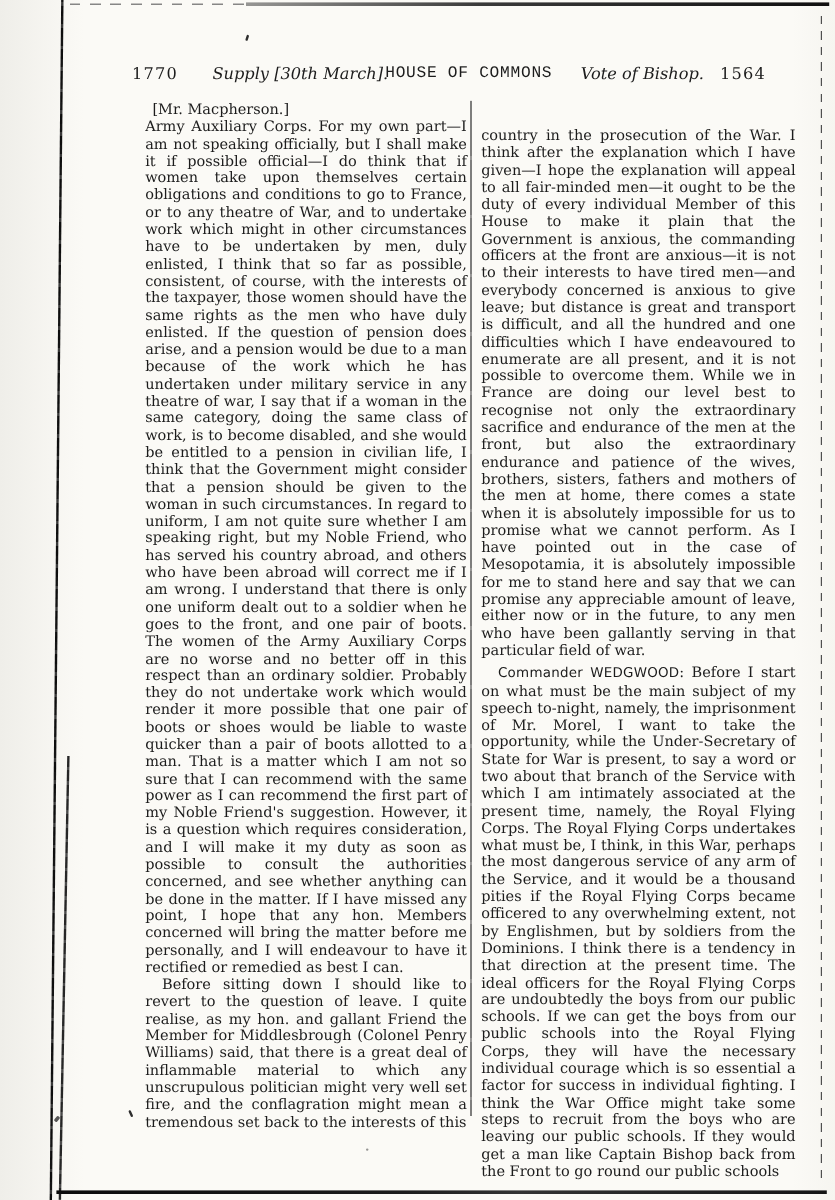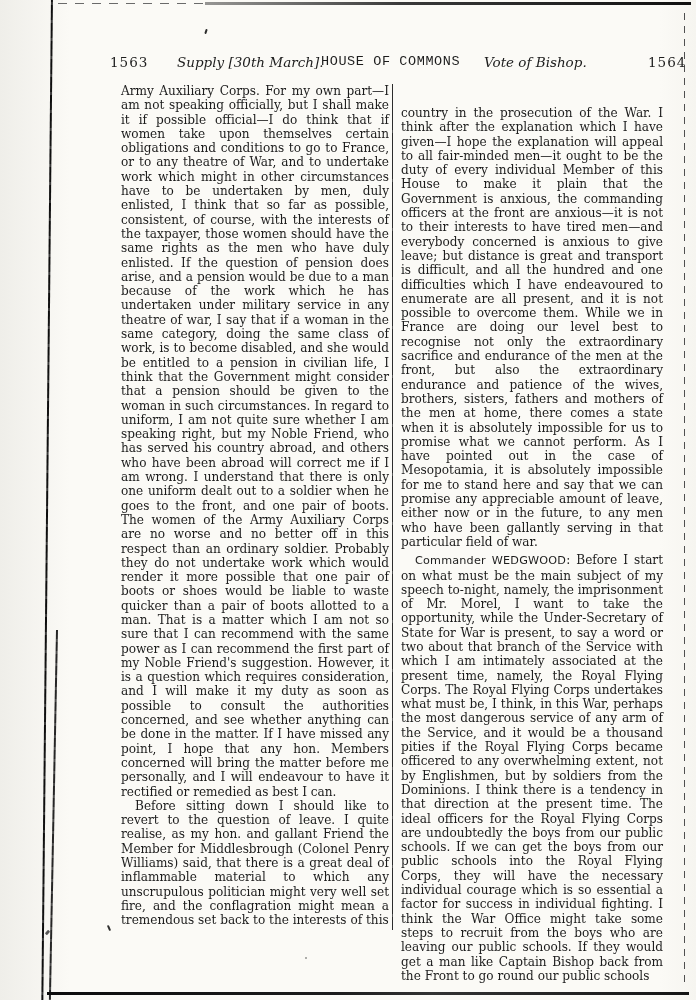--- a/index.html
+++ b/index.html
@@ -32,21 +32,21 @@
   .speck4 { left:371px; top:906px; width:2px; height:2px; opacity:.6; }
   .speck5 { left:305px; top:957px; width:2px; height:2px; opacity:.5; }
 
   
   .header { position:absolute; top:54px; left:0; width:696px; height:18px; font-size:13.5px; }
   .header span { position:absolute; white-space:nowrap; }
   .pg-left  { left:110px; letter-spacing:1px; }
   .title-left { left:177px; font-style:italic; }
   .house { left:321px; letter-spacing:0.6px;font-family:Liberation Mono, monospace; }
   .title-right { left:484px; font-style:italic; }
-  .pg-right { left:648px; letter-spacing:1px; }
+  .pg-right { left:600px; letter-spacing:1px; }
 
   
   .content { position:absolute; top:84px; left:121px; display:flex; }
   .col { font-size:12.1px; line-height:14.3px; text-align:justify; }
   .col-left  { width:268px; }
   .col-right { width:262px;margin-top:22px; }
   .divider { width:1px; height:846px; margin-left:3px; margin-right:8px;
     background:repeating-linear-gradient(to bottom,#2c2c2c 0 46px,#555 46px 49px); }
   .col p { margin:0; }
   p.indent { text-indent:14px; }
@@ -66,29 +66,30 @@
   <div class="top-border-right"></div>
   <div class="right-border"></div>
   <div class="bottom-border"></div>
   <div class="speck speck1"></div>
   <div class="speck speck2"></div>
   <div class="speck speck3"></div>
   <div class="speck speck4"></div>
   <div class="speck speck5"></div>
 
   <div class="header">
-    <span class="pg-left">1563</span>
+    <span class="pg-left">1770</span>
     <span class="title-left">Supply [30th March].</span>
     <span class="house">HOUSE OF COMMONS</span>
     <span class="title-right">Vote of Bishop.</span>
     <span class="pg-right">1564</span>
   </div>
 
   <div class="content">
     <div class="col col-left">
+      <p class="attribution">[Mr. Macpherson.]</p>
       <p>Army Auxiliary Corps.  For my own part—I am not speaking officially, but I shall make it if possible official—I do think that if women take upon themselves certain obligations and conditions to go to France, or to any theatre of War, and to undertake work which might in other circumstances have to be undertaken by men, duly enlisted, I think that so far as possible, consistent, of course, with the interests of the taxpayer, those women should have the same rights as the men who have duly enlisted.  If the question of pension does arise, and a pension would be due to a man because of the work which he has undertaken under military service in any theatre of war, I say that if a woman in the same category, doing the same class of work, is to become disabled, and she would be entitled to a pension in civilian life, I think that the Government might consider that a pension should be given to the woman in such circumstances. In regard to uniform, I am not quite sure whether I am speaking right, but my Noble Friend, who has served his country abroad, and others who have been abroad will correct me if I am wrong.  I understand that there is only one uniform dealt out to a soldier when he goes to the front, and one pair of boots.  The women of the Army Auxiliary Corps are no worse and no better off in this respect than an ordinary soldier.   Probably they do not undertake work which would render it more possible that one pair of boots or shoes would be liable to waste quicker than a pair of boots allotted to a man. That is a matter which I am not so sure that I can recommend with the same power as I can recommend the first part of my Noble Friend's suggestion.   However, it is a question which requires consideration, and I will make it my duty as soon as possible to consult the authorities concerned, and see whether anything can be done in the matter.  If I have missed any point, I hope that any hon. Members concerned will bring the matter before me personally, and I will endeavour to have it rectified or remedied as best I can.</p>
       <p class="indent">Before sitting down I should like to revert to the question of leave.  I quite realise, as my hon. and gallant Friend the Member for Middlesbrough (Colonel Penry Williams) said, that there is a great deal of inflammable material to which any unscrupulous politician might very well set fire, and the conflagration might mean a tremendous set back to the interests of this</p>
     </div>
     <div class="divider"></div>
     <div class="col col-right">
       <p>country in the prosecution of the War.  I think after the explanation which I have given—I hope the explanation will appeal to all fair-minded men—it ought to be the duty of every individual Member of this House to make it plain that the Government is anxious, the commanding officers at the front are anxious—it is not to their interests to have tired men—and everybody concerned is anxious to give leave; but distance is great and transport is difficult, and all the hundred and one difficulties which I have endeavoured to enumerate are all present, and it is not possible to overcome them.  While we in France are doing our level best to recognise not only the extraordinary sacrifice and endurance of the men at the front, but also the extraordinary endurance and patience of the wives, brothers, sisters, fathers and mothers of the men at home, there comes a state when it is absolutely impossible for us to promise what we cannot perform.  As I have pointed out in the case of Mesopotamia, it is absolutely impossible for me to stand here and say that we can promise any appreciable amount of leave, either now or in the future, to any men who have been gallantly serving in that particular field of war.</p>
       <p class="indent speech"><span class="speaker">Commander WEDGWOOD</span><span>: Before I start on what must be the main subject of my speech to-night, namely, the imprisonment of Mr. Morel, I want to take the opportunity, while the Under-Secretary of State for War is present, to say a word or two about that branch of the Service with which I am intimately associated at the present time, namely, the Royal Flying Corps.  The Royal Flying Corps undertakes what must be, I think, in this War, perhaps the most dangerous service of any arm of the Service, and it would be a thousand pities if the Royal Flying Corps became officered to any overwhelming extent, not by Englishmen, but by soldiers from the Dominions.  I think there is a tendency in that direction at the present time.  The ideal officers for the Royal Flying Corps are undoubtedly the boys from our public schools.  If we can get the boys from our public schools into the Royal Flying Corps, they will have the necessary individual courage which is so essential a factor for success in individual fighting. I think the War Office might take some steps to recruit from the boys who are leaving our public schools.  If they would get a man like Captain Bishop back from the Front to go round our public schools</span></p>
     </div>
   </div>
 

